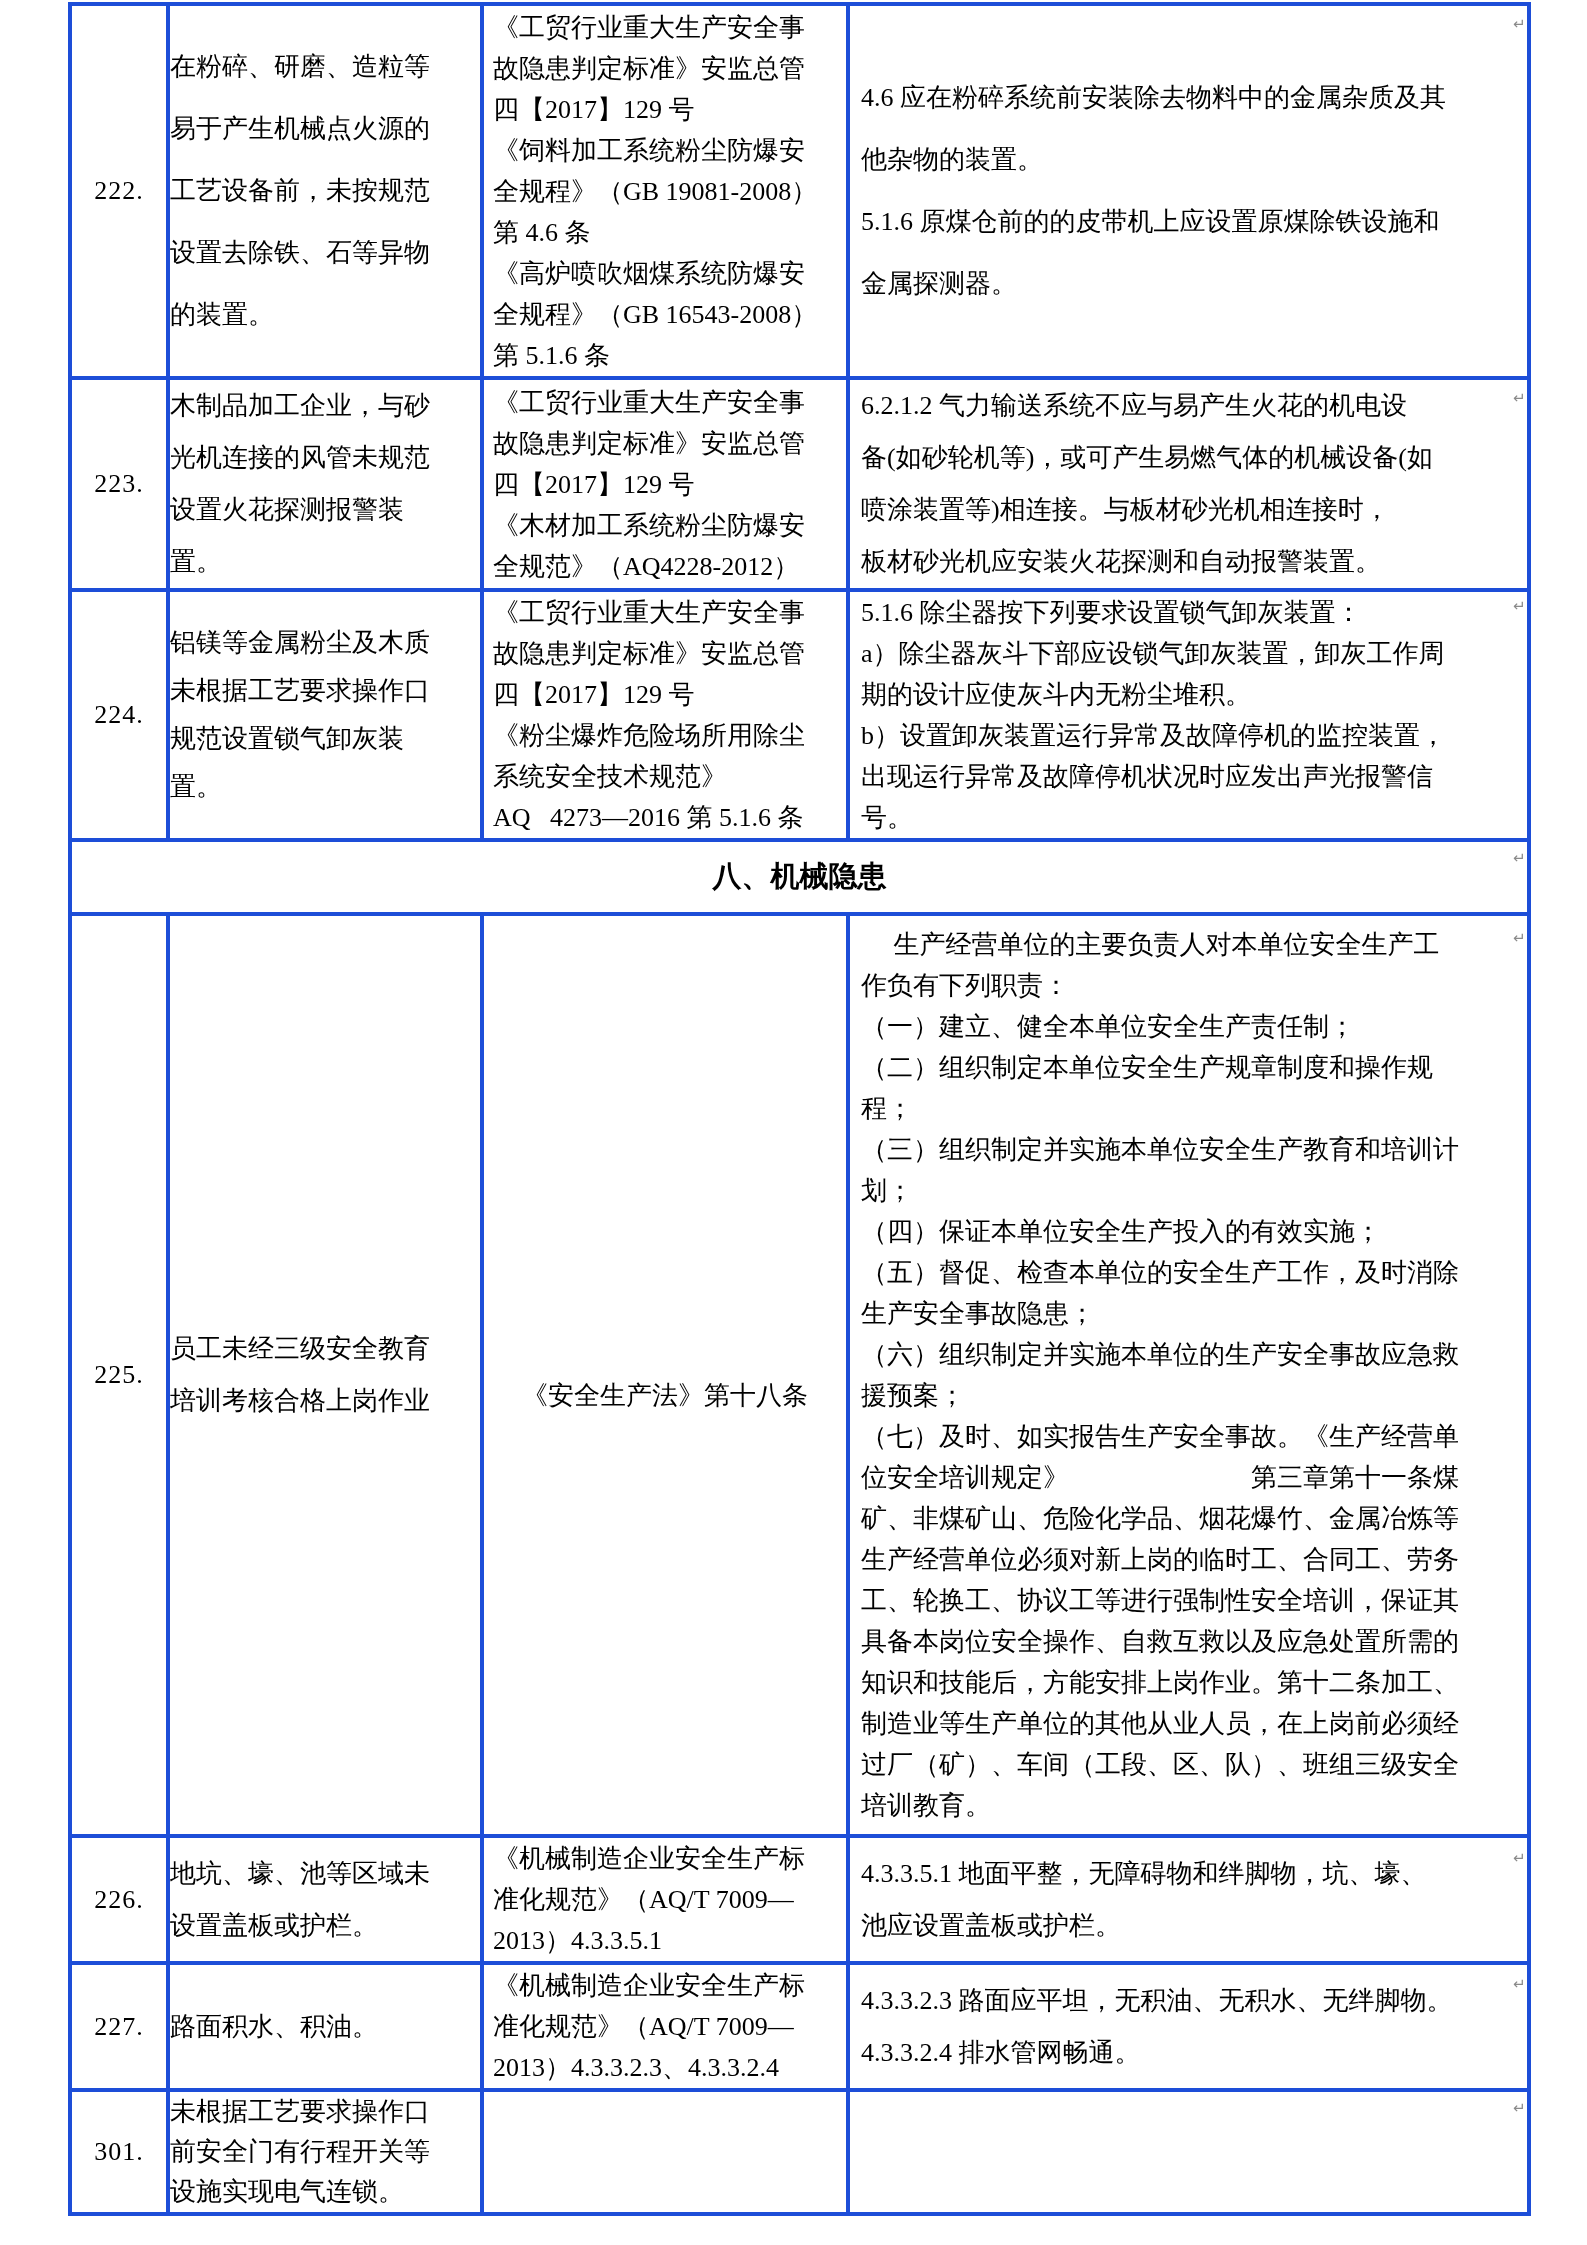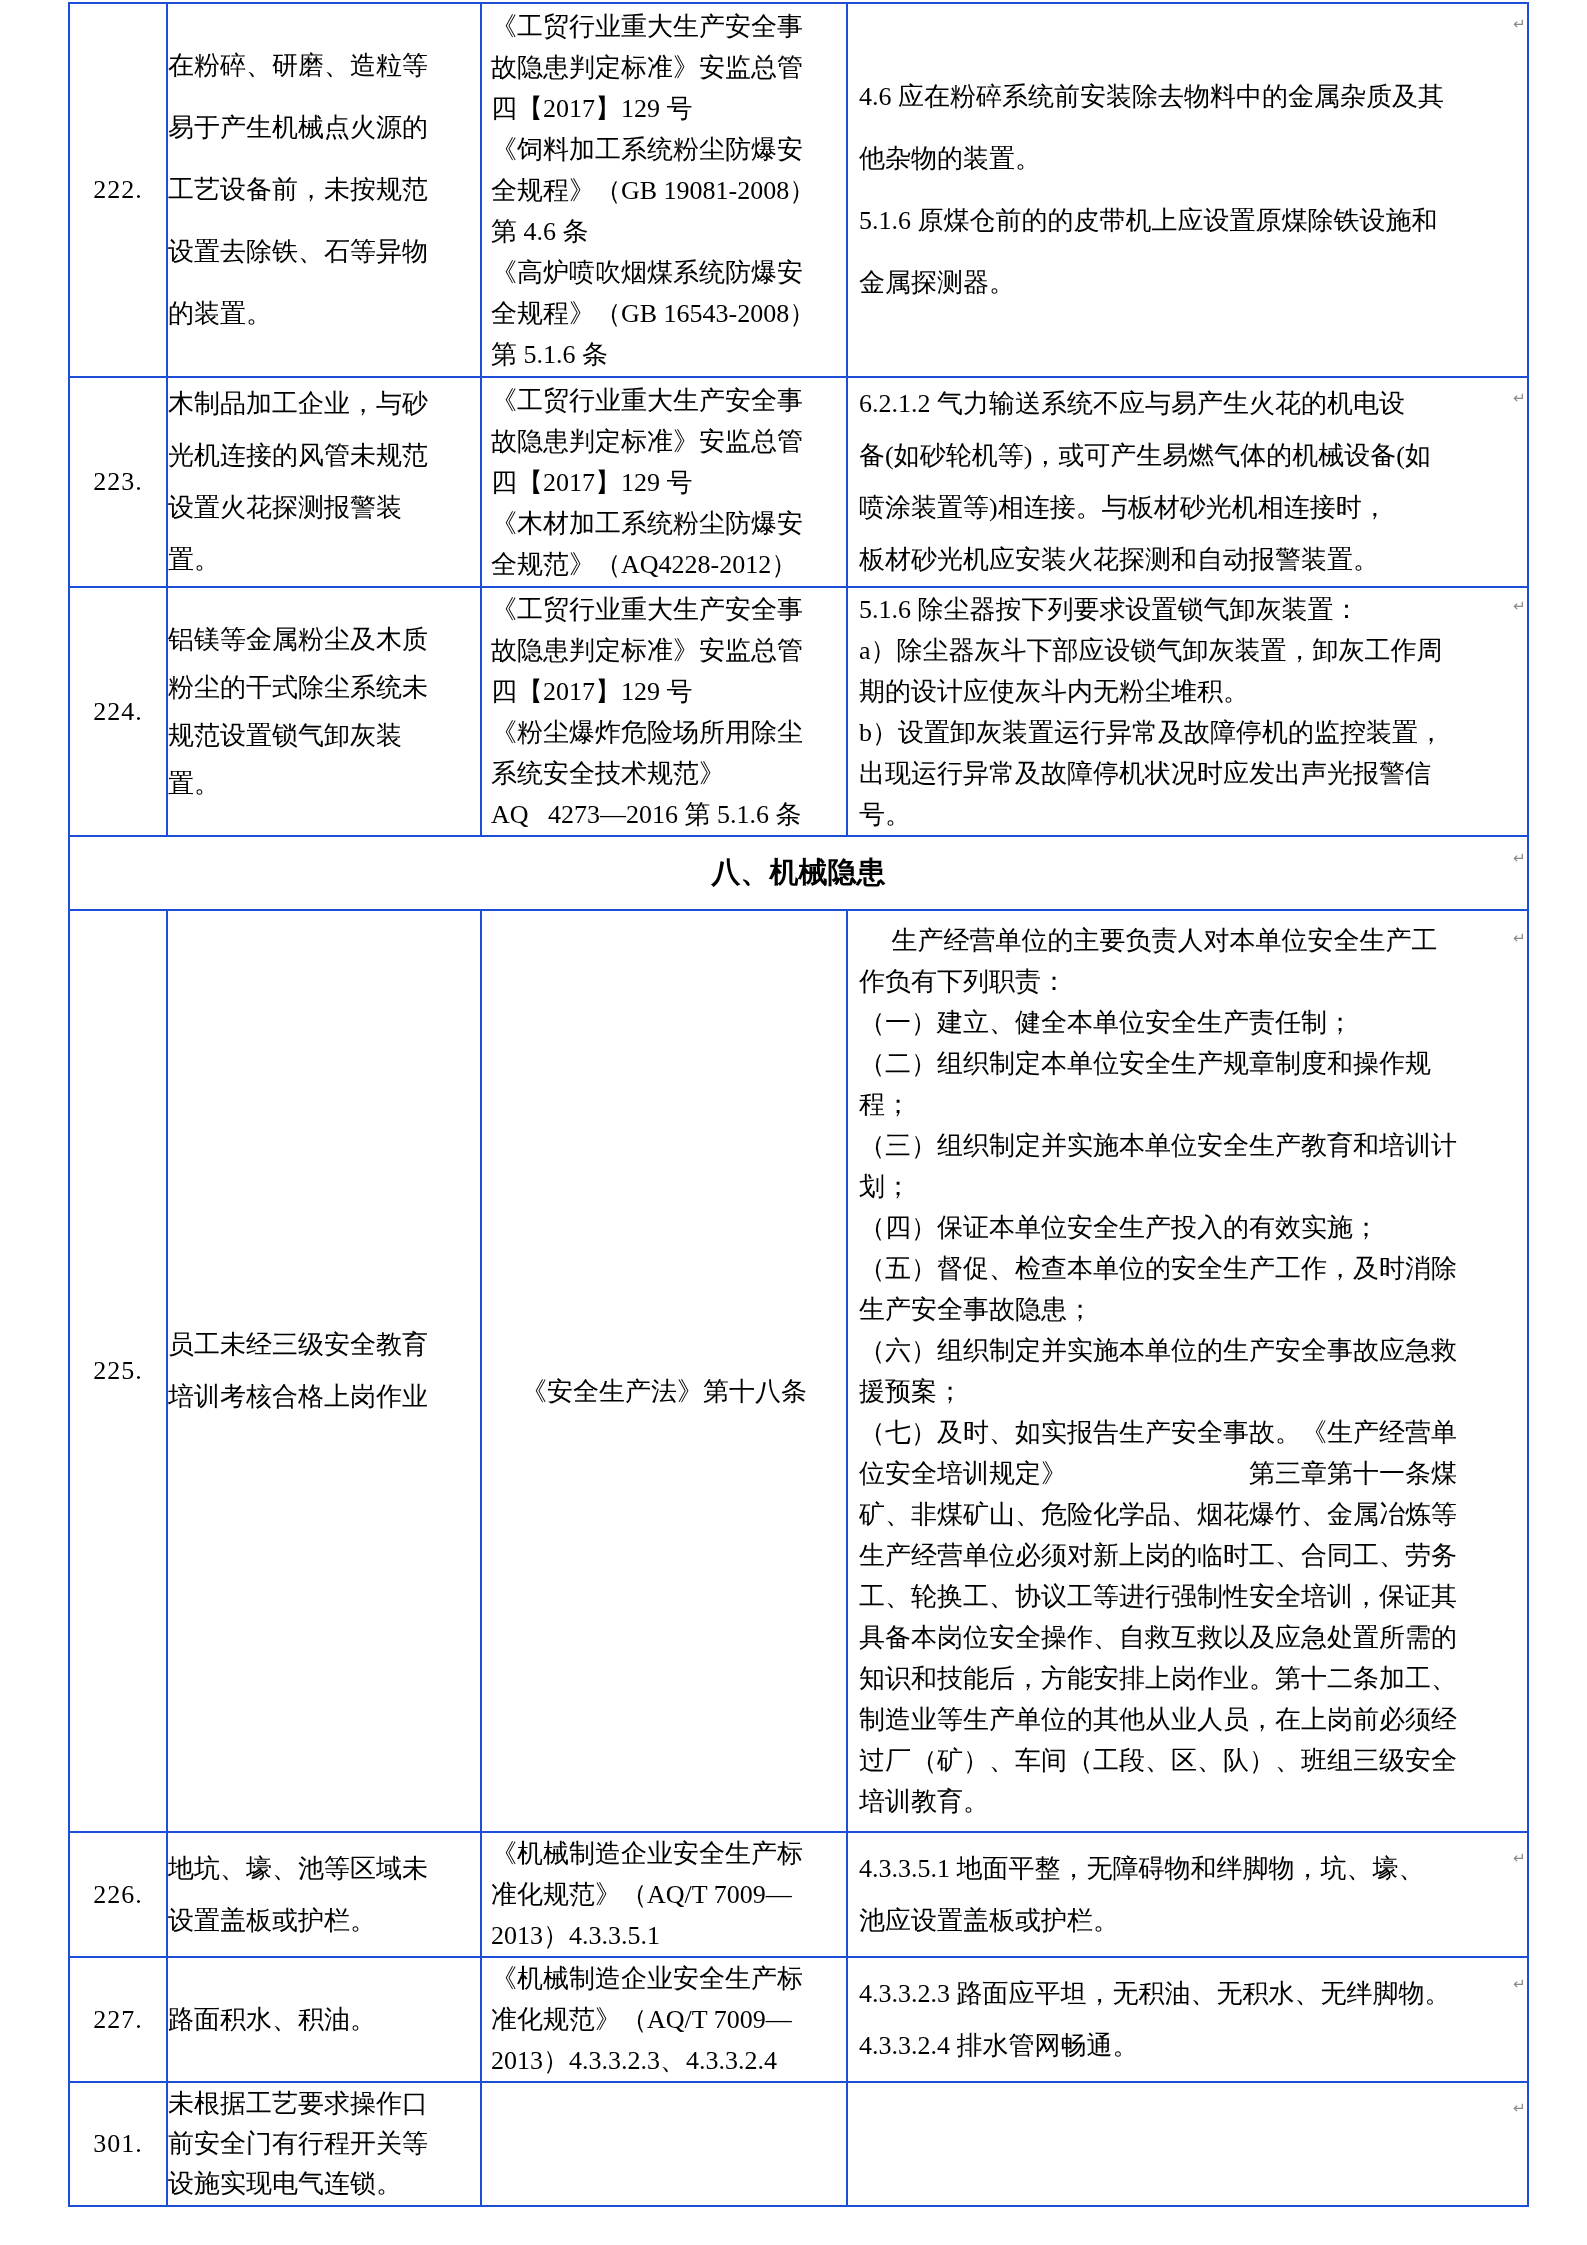--- a/index.html
+++ b/index.html
@@ -6,21 +6,21 @@
   body{
     width:1587px;height:2245px;position:relative;
     background:#ffffff;color:#000;
     font-family:"Liberation Serif","DejaVu Serif",serif;
   }
   table.doc{
     position:absolute;left:68px;top:2px;width:1459px;
     border-collapse:collapse;table-layout:fixed;
   }
   td{
-    border:2px solid #1d4ed8;
+    border:4px solid #1d4ed8;
     vertical-align:middle;
     padding:0;overflow:hidden;
   }
   .num{
     text-align:center;font-size:27px;letter-spacing:1px;
   }
   .lines{
     white-space:pre;font-size:26px;display:block;
   }
   .c2 .lines{}
@@ -108,21 +108,21 @@
 板材砂光机应安装火花探测和自动报警装置。</span>
         </td>
   </tr>
 
   <tr style="height:249px">
     <td class="num lh48">
           <span class="lines">224.</span>
         </td>
     <td class="c2 lh48">
           <span class="lines">铝镁等金属粉尘及木质
-粉尘的干式除尘系统未
+未根据工艺要求操作口
 规范设置锁气卸灰装
 置。</span>
         </td>
     <td class="c3 lh41">
           <span class="lines">《工贸行业重大生产安全事
 故隐患判定标准》安监总管
 四【2017】129 号
 《粉尘爆炸危险场所用除尘
 系统安全技术规范》
 AQ   4273—2016 第 5.1.6 条</span>

